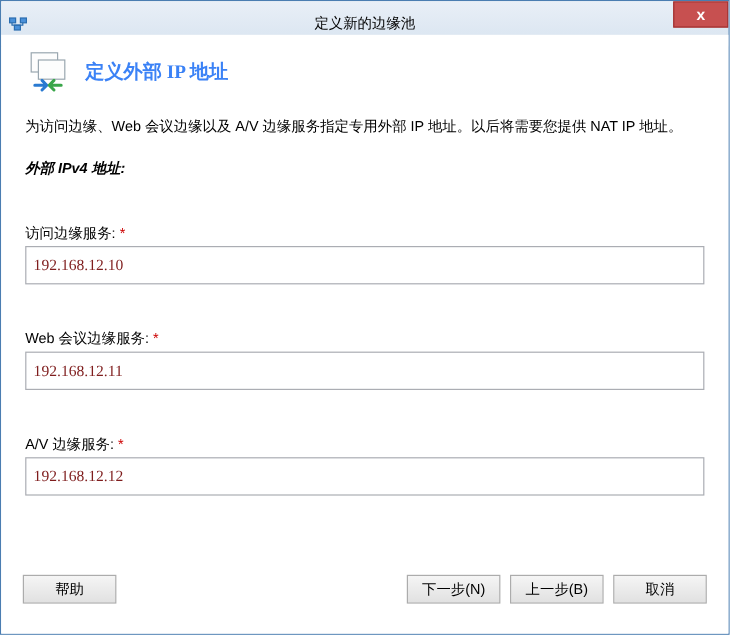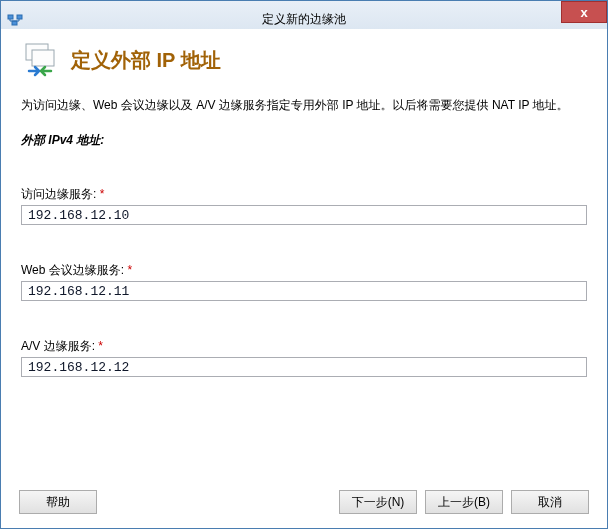--- a/index.html
+++ b/index.html
@@ -59,24 +59,25 @@
   .header {
     display: flex;
     align-items: center;
     padding: 12px 20px 18px 20px;
   }
   .header .big-icon {
     width: 38px; height: 38px;
     margin-right: 12px;
   }
   .header h1 {
-    font-size: 20px;
+    font-size: 16px;
     font-weight: bold;
     margin: 0;
-    color: #a16207;
+    color: #3b82f6;
+    font-family: Liberation Serif, serif;
   }
   .body {
     padding: 0 20px;
   }
   .desc {
     font-size: 12px;
     color: #000;
     margin-bottom: 18px;
   }
   .section-title {
@@ -85,32 +86,32 @@
     margin-bottom: 4px;
     font-style: italic;
   }
   .field-label {
     font-size: 12px;
     margin-bottom: 2px;
   }
   .req { color: #c00; }
   .text-input {
     width: 100%;
-    height: 20px;
+    height: 32px;
     border: 1px solid #abadb3;
     padding: 2px 6px;
     font-size: 13px;
-    font-family: Liberation Mono, monospace;
-    color: #0f172a;
+    font-family: Liberation Serif, serif;
+    color: #7f1d1d;
     outline: none;
   }
   .field-block { margin-bottom: 14px; margin-top: 37px; }
   .footer {
     position: absolute;
-    left: 0; right: 0; bottom: 0;
+    left: 0; right: 0; bottom: 11px;
     padding: 10px 18px 14px 18px;
     display: flex;
     align-items: center;
   }
   .footer .spacer { flex: 1; }
   .btn {
     min-width: 78px;
     height: 24px;
     background: linear-gradient(#f5f5f5, #e1e1e1);
     border: 1px solid #acacac;

